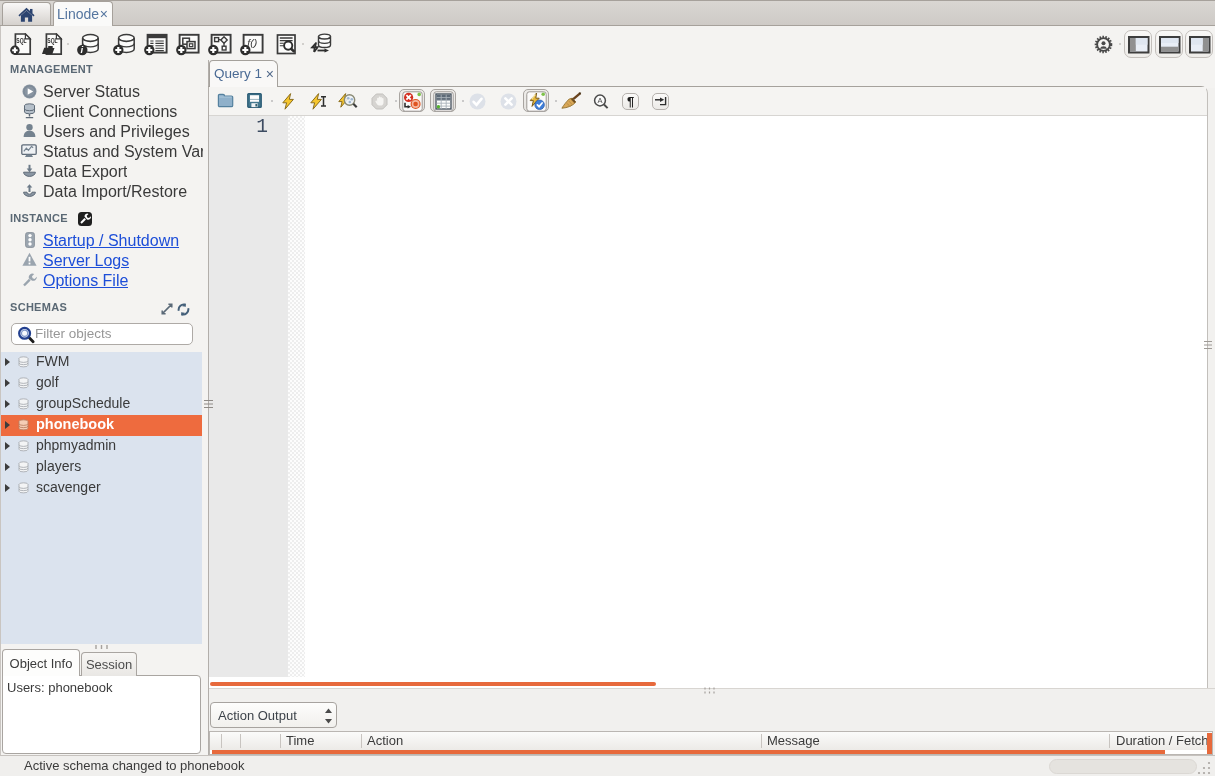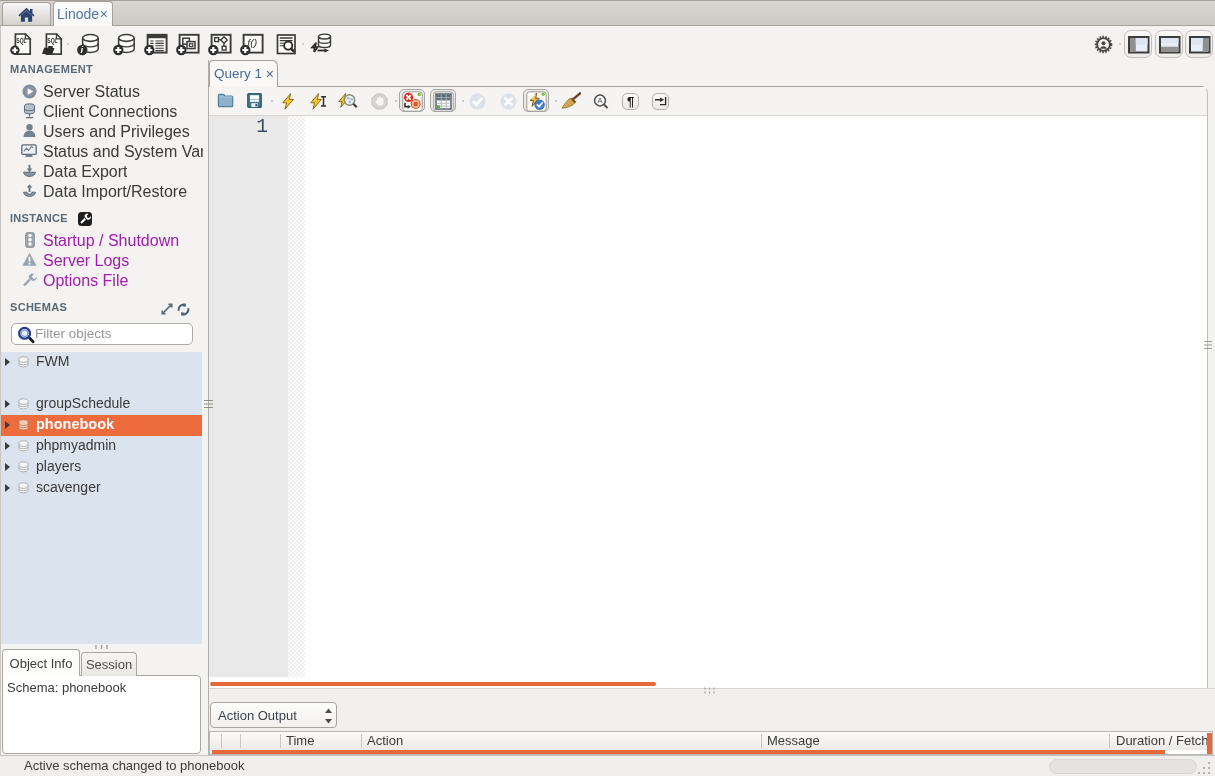--- a/index.html
+++ b/index.html
@@ -24,21 +24,21 @@
 
 
 .panelbtn { position:absolute; top:30px; width:28px; height:28px; border:1px solid #c3bfbb;
   border-radius:7px; background:linear-gradient(#f9f8f6,#eeece9); }
 .panelbtn svg { position:absolute; left:3px; top:5px; }
 
 
 #sidebar { position:absolute; left:0; top:60px; width:203px; height:695px; background:#f4f3f1; }
 .sechead { position:absolute; left:10px; color:#5a6874; font-weight:bold; font-size:11px; letter-spacing:0.3px; }
 .sitem { position:absolute; left:43px; color:#3a3a3a; font-size:16px; white-space:nowrap; max-width:160px; overflow:hidden; }
-.sitem.dis { color:#a21caf; }
+.sitem.dis { color:#1d4ed8;text-decoration:underline; }
 
 
 #schemalist { position:absolute; left:0; top:352px; width:202px; height:292px; background:#dbe3ee; }
 .srow { position:absolute; left:0; width:202px; height:21px; }
 .srow .tri { position:absolute; left:4.5px; top:5.5px; width:0; height:0;
   border-left:5px solid #3c3c3c; border-top:4px solid transparent; border-bottom:4px solid transparent; }
 .srow .txt { position:absolute; left:36px; top:0; line-height:19px; color:#3a3a3a; font-size:14px; }
 .srow.sel { background:#ee6b3e; }
 .srow.sel .txt { color:#fff; font-weight:bold; font-size:14.5px; }
 .srow svg { position:absolute; left:18px; top:4px; width:11px; height:12px; }
@@ -294,20 +294,29 @@
 <div id="schemalist">
 <div class="srow" style="top:0px">
       <span class="tri"></span>
       <svg width="14" height="15" viewBox="0 0 14 15">
         <ellipse cx="7" cy="3" rx="5.7" ry="2.1" fill="#f3f4f5" stroke="#a7aab0" stroke-width="1.1"></ellipse>
         <path d="M1.3,3 v8.6 a5.7,2.1 0 0 0 11.4,0 V3" fill="#f3f4f5" stroke="#a7aab0" stroke-width="1.1"></path>
         <path d="M1.3,5.9 a5.7,2.1 0 0 0 11.4,0 M1.3,8.8 a5.7,2.1 0 0 0 11.4,0" fill="none" stroke="#a7aab0" stroke-width="1.1"></path>
       </svg>
       <span class="txt">FWM</span>
     </div>
+<div class="srow" style="top:21px">
+      <span class="tri"></span>
+      <svg width="14" height="15" viewBox="0 0 14 15">
+        <ellipse cx="7" cy="3" rx="5.7" ry="2.1" fill="#f3f4f5" stroke="#a7aab0" stroke-width="1.1"></ellipse>
+        <path d="M1.3,3 v8.6 a5.7,2.1 0 0 0 11.4,0 V3" fill="#f3f4f5" stroke="#a7aab0" stroke-width="1.1"></path>
+        <path d="M1.3,5.9 a5.7,2.1 0 0 0 11.4,0 M1.3,8.8 a5.7,2.1 0 0 0 11.4,0" fill="none" stroke="#a7aab0" stroke-width="1.1"></path>
+      </svg>
+      <span class="txt">golf</span>
+    </div>
 <div class="srow" style="top:42px">
       <span class="tri"></span>
       <svg width="14" height="15" viewBox="0 0 14 15">
         <ellipse cx="7" cy="3" rx="5.7" ry="2.1" fill="#f3f4f5" stroke="#a7aab0" stroke-width="1.1"></ellipse>
         <path d="M1.3,3 v8.6 a5.7,2.1 0 0 0 11.4,0 V3" fill="#f3f4f5" stroke="#a7aab0" stroke-width="1.1"></path>
         <path d="M1.3,5.9 a5.7,2.1 0 0 0 11.4,0 M1.3,8.8 a5.7,2.1 0 0 0 11.4,0" fill="none" stroke="#a7aab0" stroke-width="1.1"></path>
       </svg>
       <span class="txt">groupSchedule</span>
     </div>
 <div class="srow sel" style="top:63px">
@@ -483,21 +492,21 @@
       <div class="hlbl" style="left:157px">Action</div>
       <div class="hlbl" style="left:557px">Message</div>
       <div class="hlbl" style="left:906px">Duration / Fetch</div>
     </div>
     <div id="aohbar"></div>
     <div id="aovbar"></div>
   </div>
 </div>
 <div id="objinfotab" class="btab">Object Info</div>
 <div id="sessiontab" class="btab">Session</div>
-<div id="objinfobox">Schema: phonebook</div>
+<div id="objinfobox">Users: phonebook</div>
 
 <svg class="abs" style="left:95px;top:644px" width="14" height="6" viewBox="0 0 14 6">
  <path d="M1,1 V5 M6.5,1 V5 M12,1 V5" stroke="#a5a19d" stroke-width="1.4"></path>
 </svg>
 <svg class="abs" style="left:203px;top:399px" width="11" height="11" viewBox="0 0 11 11">
  <path d="M1,1.5 H10 M1,5 H10 M1,8.5 H10" stroke="#8f8b87" stroke-width="1.1"></path>
 </svg>
 <svg class="abs" style="left:1203px;top:340px" width="10" height="11" viewBox="0 0 10 11">
  <path d="M1,1.5 H9 M1,5 H9 M1,8.5 H9" stroke="#9f9b97" stroke-width="1.1"></path>
 </svg>

